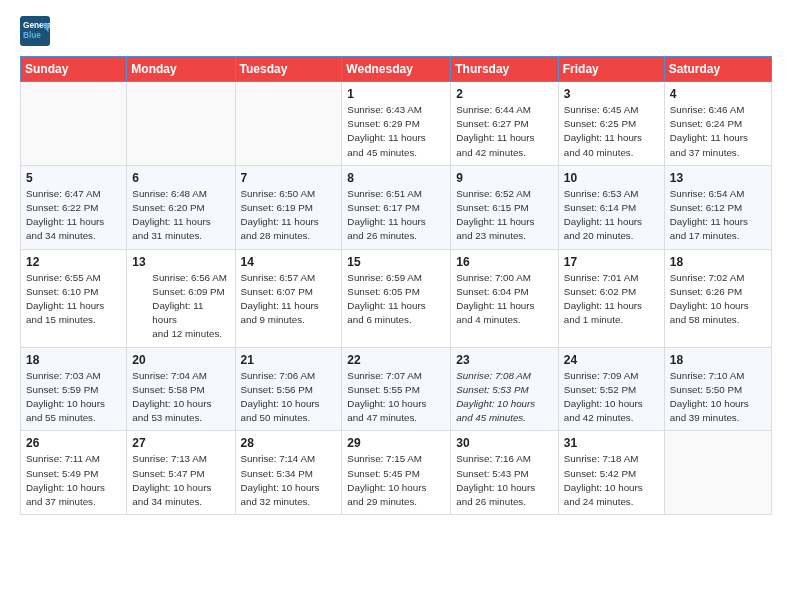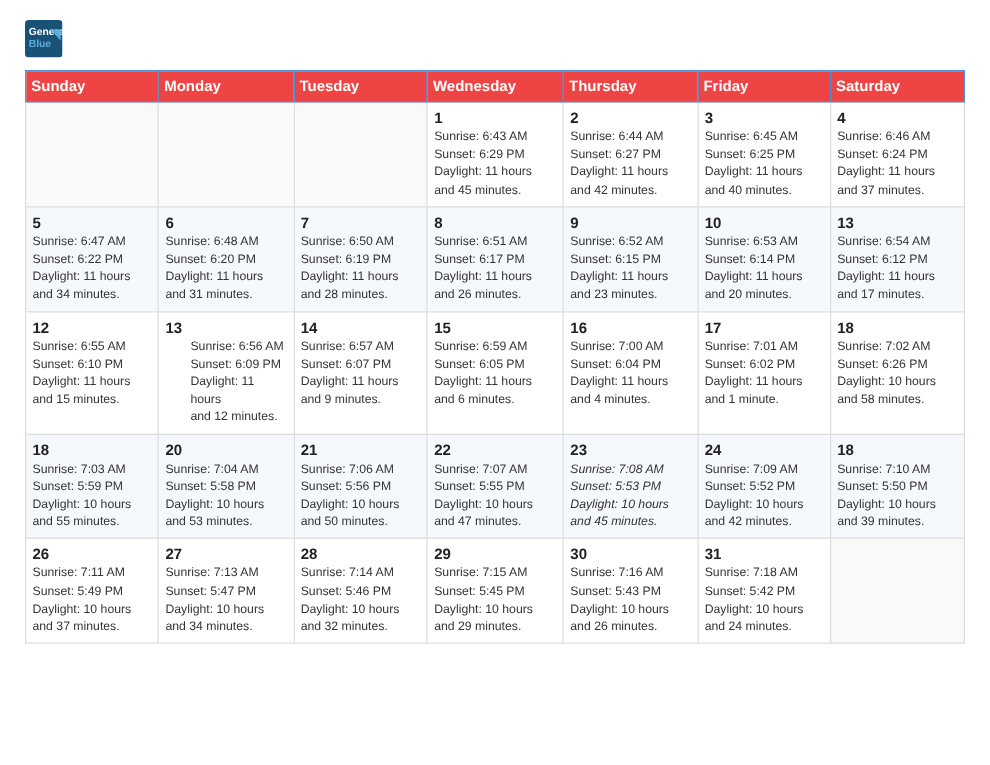--- a/index.html
+++ b/index.html
@@ -318,21 +318,21 @@
           <td>
             <div class="day-number">27</div>
             <div class="day-info" style="white-space: pre-line;">Sunrise: 7:13 AM
 Sunset: 5:47 PM
 Daylight: 10 hours
 and 34 minutes.</div>
           </td>
           <td>
             <div class="day-number">28</div>
             <div class="day-info" style="white-space: pre-line;">Sunrise: 7:14 AM
-Sunset: 5:46 PM
+Sunset: 5:34 PM
 Daylight: 10 hours
 and 32 minutes.</div>
           </td>
           <td>
             <div class="day-number">29</div>
             <div class="day-info" style="white-space: pre-line;">Sunrise: 7:15 AM
 Sunset: 5:45 PM
 Daylight: 10 hours
 and 29 minutes.</div>
           </td>

